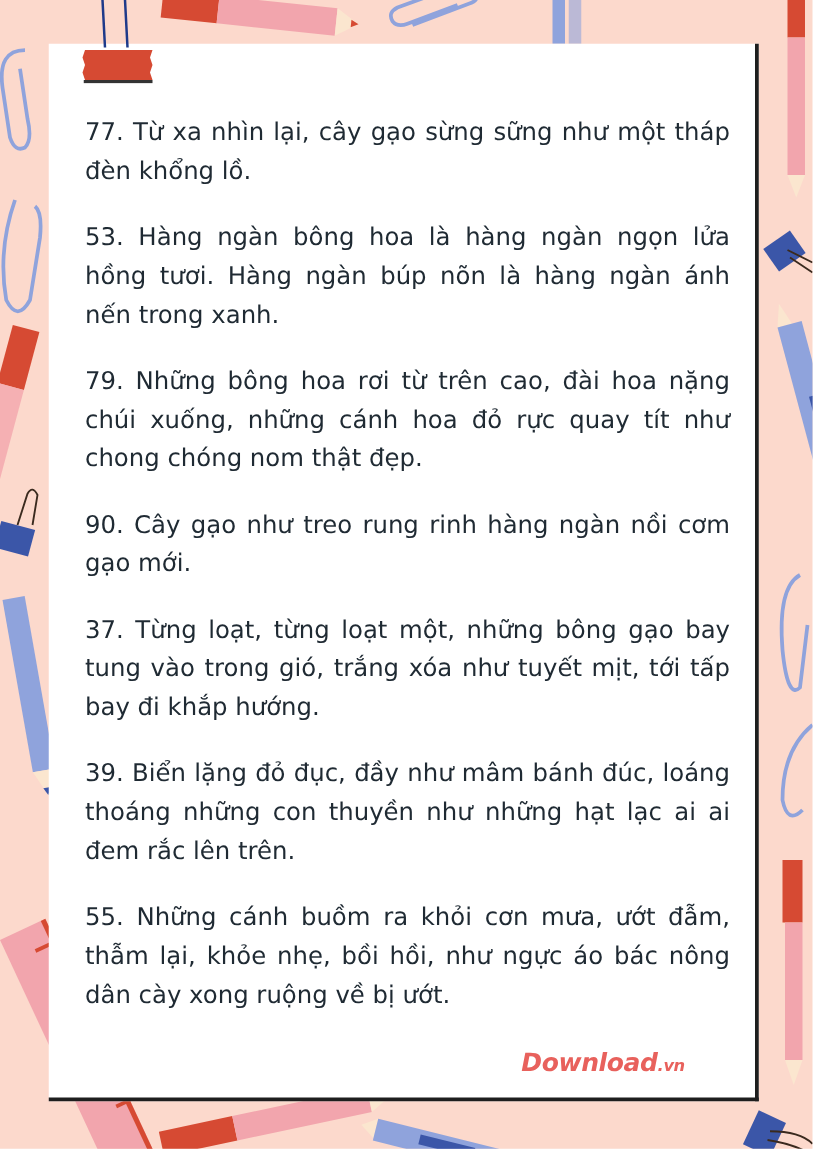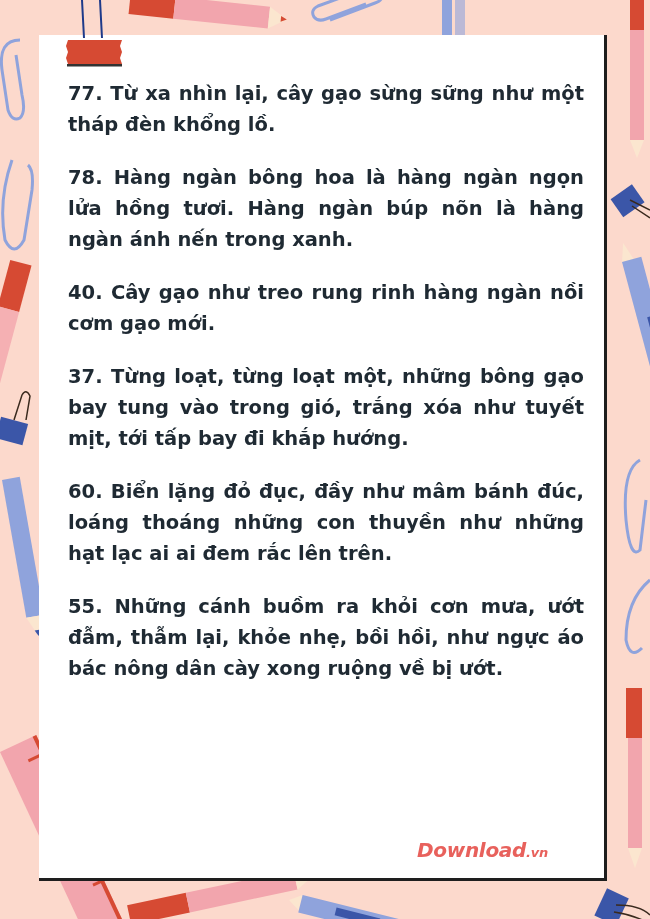--- a/index.html
+++ b/index.html
@@ -1,20 +1,20 @@
 <!DOCTYPE html>
 <html><head>
 <meta charset="utf-8">
 <style>
   html, body { margin:0; padding:0; }
   body { width:650px; height:919px; position:relative; overflow:hidden; background:#fcd9cc; font-family:"DejaVu Sans","Liberation Sans",sans-serif; }
   .deco { position:absolute; }
   .card { position:absolute; left:39px; top:35px; width:568px; height:846px; background:#ffffff; border-right:3px solid #1e1e1e; border-bottom:3px solid #1e1e1e; box-sizing:border-box; }
   .content { position:absolute; left:68px; top:77px; width:516px; color:#1f2a33; font-size:19.5px; line-height:31px; }
-  .para { margin:1px 0 22px 0; text-align:justify; text-align-last:left;font-weight:bold; }
+  .para { margin:13px 0 22px 0; text-align:justify; text-align-last:left; }
   .watermark { position:absolute; left:417px; top:838px; font-family:"DejaVu Sans","Liberation Sans",sans-serif; font-weight:bold; font-style:italic; font-size:20px; color:#e8615c; letter-spacing:-0.3px; }
   .watermark .vn { font-size:13px;text-align:right; }
 </style>
 </head>
 <body>
 
 <svg class="deco" width="650" height="919" style="left:0;top:0;">
 
   <g transform="translate(130,0) rotate(6)">
     <rect x="0" y="-8" width="45" height="22" fill="#d64a33"></rect>
@@ -114,20 +114,21 @@
 <div class="card"></div>
 
 <svg class="deco" width="70" height="70" style="left:60px;top:0;">
   <path d="M22,0 L24,38 M40,0 L42,38" stroke="#1e3a8a" stroke-width="2" fill="none"></path>
   <path d="M8,40 L62,40 L60,46 L62,52 L60,58 L62,64 L8,64 L6,58 L8,52 L6,46 Z" fill="#d64a33"></path>
   <rect x="7" y="64" width="55" height="2.5" fill="#333"></rect>
 </svg>
 
 <div class="content">
   <p class="para">77. Từ xa nhìn lại, cây gạo sừng sững như một tháp đèn khổng lồ.</p>
-  <p class="para">78. Hàng ngàn bông hoa là hàng ngàn ngọn lửa hồng tươi. Hàng ngàn búp nõn là hàng ngàn ánh nến trong xanh.</p>
-  <p class="para">40. Cây gạo như treo rung rinh hàng ngàn nồi cơm gạo mới.</p>
+  <p class="para">53. Hàng ngàn bông hoa là hàng ngàn ngọn lửa hồng tươi. Hàng ngàn búp nõn là hàng ngàn ánh nến trong xanh.</p>
+  <p class="para">79. Những bông hoa rơi từ trên cao, đài hoa nặng chúi xuống, những cánh hoa đỏ rực quay tít như chong chóng nom thật đẹp.</p>
+  <p class="para">90. Cây gạo như treo rung rinh hàng ngàn nồi cơm gạo mới.</p>
   <p class="para">37. Từng loạt, từng loạt một, những bông gạo bay tung vào trong gió, trắng xóa như tuyết mịt, tới tấp bay đi khắp hướng.</p>
-  <p class="para">60. Biển lặng đỏ đục, đầy như mâm bánh đúc, loáng thoáng những con thuyền như những hạt lạc ai ai đem rắc lên trên.</p>
+  <p class="para">39. Biển lặng đỏ đục, đầy như mâm bánh đúc, loáng thoáng những con thuyền như những hạt lạc ai ai đem rắc lên trên.</p>
   <p class="para">55. Những cánh buồm ra khỏi cơn mưa, ướt đẫm, thẫm lại, khỏe nhẹ, bồi hồi, như ngực áo bác nông dân cày xong ruộng về bị ướt.</p>
 </div>
 
 <div class="watermark"><span>Download</span><span class="vn">.vn</span></div>
 
 </body></html>

